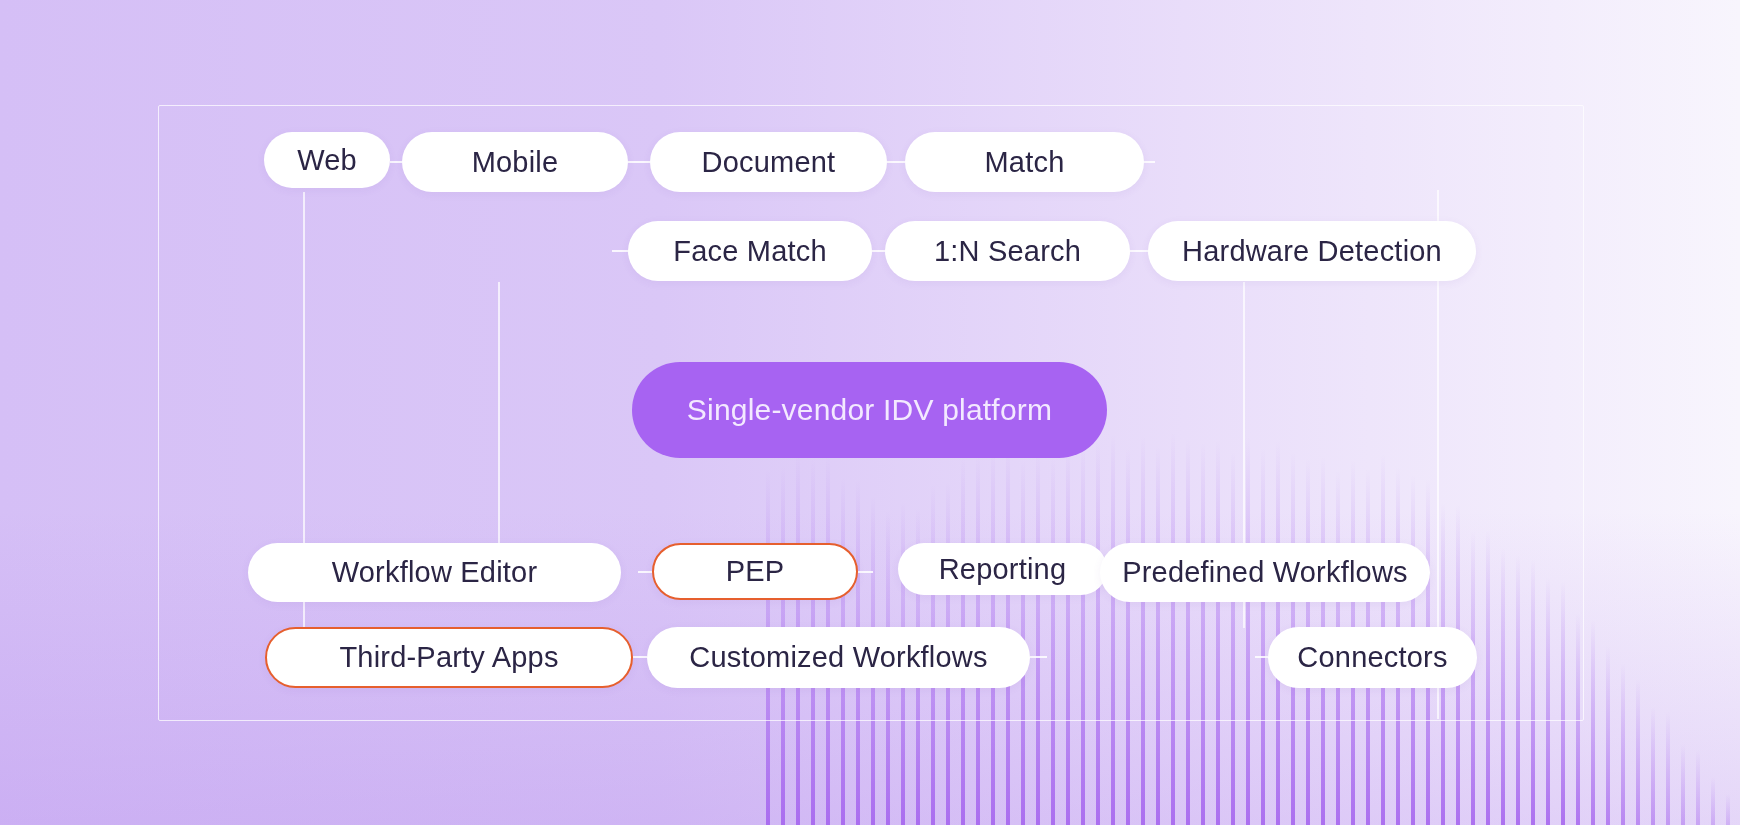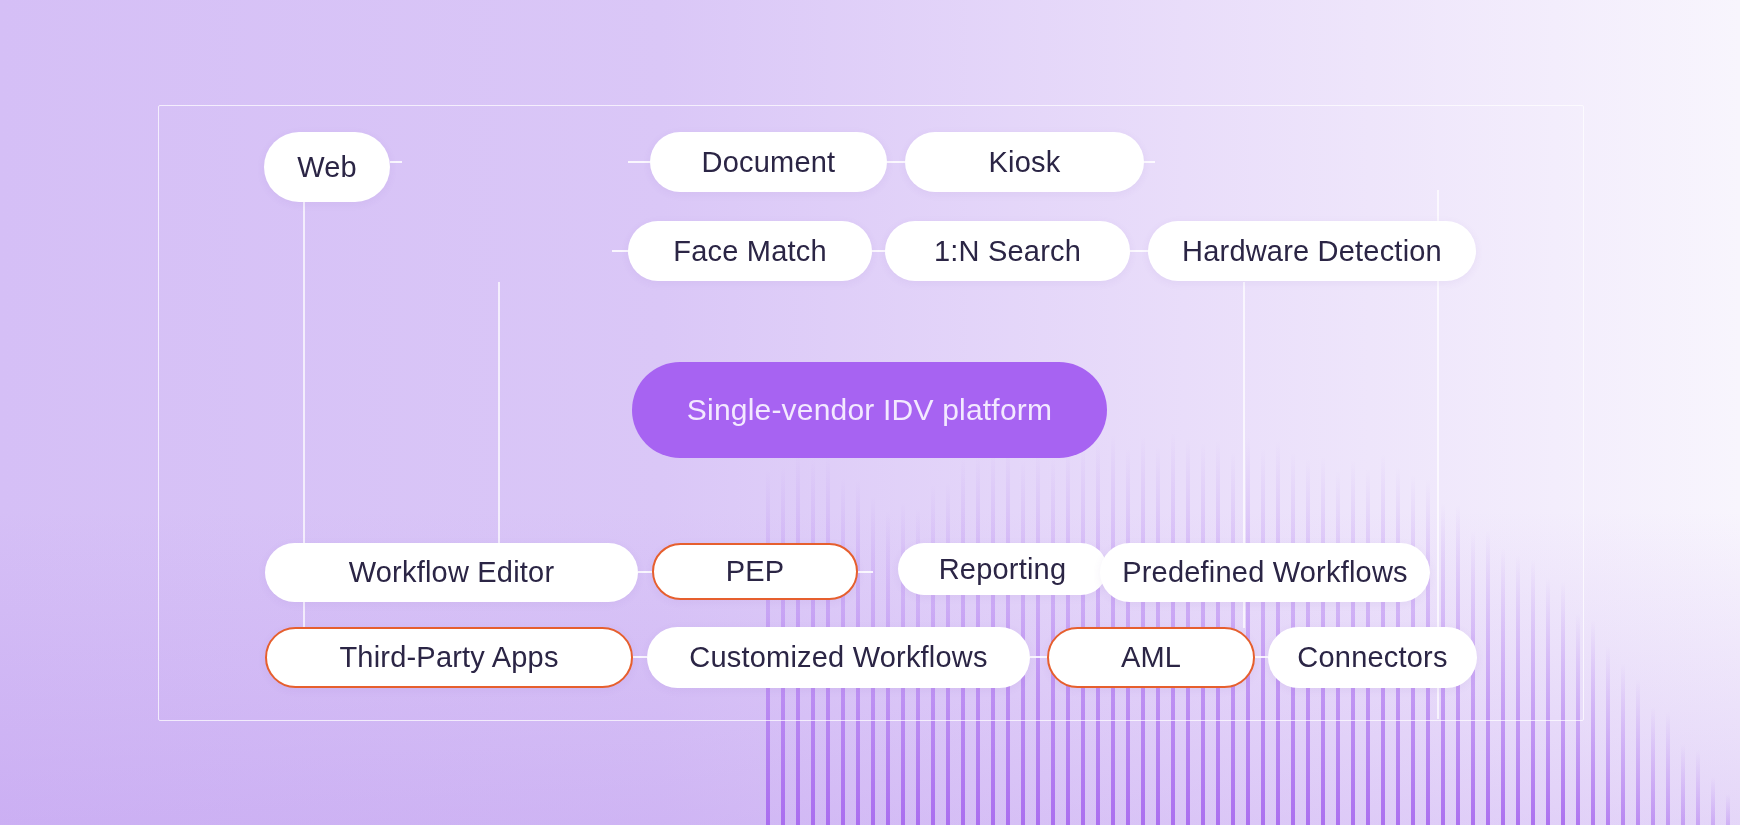--- a/index.html
+++ b/index.html
@@ -18,31 +18,31 @@
   .hline,.vline{position:absolute;background:rgba(255,255,255,0.85);}
   .hline{height:2px;}
   .vline{width:2px;background:rgba(255,255,255,0.7);}
   .pill{position:absolute;z-index:4;display:flex;align-items:center;justify-content:center;
     background:#ffffff;border-radius:999px;color:var(--c-text,#2b2545);
     font-size:29px;letter-spacing:0.2px;white-space:nowrap;
     box-shadow:0 2px 8px rgba(110,70,170,0.07);box-sizing:border-box;}
   .pill.hl{border:2px solid var(--c-highlight,#e65f2e);}
   .pill.platform{background:var(--c-accent,#a763f2);color:var(--c-platform-text,#f3e9ff);
     font-size:30px;box-shadow:none;}
-  .p-web{left:264px;top:132px;width:126px;height:70px}
+  .p-web{left:264px;top:132px;width:126px;height:56px}
   .p-mobile{left:402px;top:132px;width:226px;height:60px}
   .p-desktop{left:650px;top:132px;width:237px;height:60px}
   .p-kiosk{left:905px;top:132px;width:239px;height:60px}
   .p-hardware{left:1155px;top:132px;width:322px;height:60px}
   .p-docver{left:265px;top:221px;width:347px;height:60px}
   .p-facematch{left:628px;top:221px;width:244px;height:60px}
   .p-1n{left:885px;top:221px;width:245px;height:60px}
   .p-liveness{left:1148px;top:221px;width:328px;height:60px}
   .p-platform{left:632px;top:362px;width:475px;height:96px}
-  .p-workflow{left:265px;top:543px;width:373px;height:59px}
+  .p-workflow{left:248px;top:543px;width:373px;height:59px}
   .p-pep{left:652px;top:543px;width:206px;height:57px}
   .p-reporting{left:898px;top:543px;width:209px;height:52px}
   .p-predefined{left:1100px;top:543px;width:330px;height:59px}
   .p-thirdparty{left:265px;top:627px;width:368px;height:61px}
   .p-customized{left:647px;top:627px;width:383px;height:61px}
   .p-aml{left:1047px;top:627px;width:208px;height:61px}
   .p-connectors{left:1268px;top:627px;width:209px;height:61px}
 </style>
 </head>
 <body>
@@ -130,31 +130,31 @@
       <div class="hline" style="top: 656px; left: 633px; width: 14px;"></div>
       <div class="hline" style="top: 656px; left: 1030px; width: 17px;"></div>
       <div class="hline" style="top: 656px; left: 1255px; width: 13px;"></div>
       <div class="vline" style="left: 303px; top: 192px; height: 435px;"></div>
       <div class="vline" style="left: 498px; top: 282px; height: 261px;"></div>
       <div class="vline" style="left: 1243px; top: 282px; height: 346px;"></div>
       <div class="vline" style="left: 1437px; top: 190px; height: 529px;"></div>
     </div>
 
   <div class="pill p-web">Web</div>
+  <div class="pill p-mobile">Mobile</div>
   <div class="pill p-desktop">Document</div>
-  <div class="pill p-kiosk">Kiosk</div>
+  <div class="pill p-kiosk">Match</div>
 
   <div class="pill p-facematch">Face Match</div>
   <div class="pill p-1n">1:N Search</div>
   <div class="pill p-liveness">Hardware Detection</div>
 
   <div class="pill platform p-platform">Single-vendor IDV platform</div>
 
   <div class="pill p-workflow">Workflow Editor</div>
   <div class="pill hl p-pep">PEP</div>
   <div class="pill p-reporting">Reporting</div>
   <div class="pill p-predefined">Predefined Workflows</div>
 
   <div class="pill hl p-thirdparty">Third-Party Apps</div>
   <div class="pill p-customized">Customized Workflows</div>
-  <div class="pill hl p-aml">AML</div>
   <div class="pill p-connectors">Connectors</div>
 </div>
 
 </body></html>

